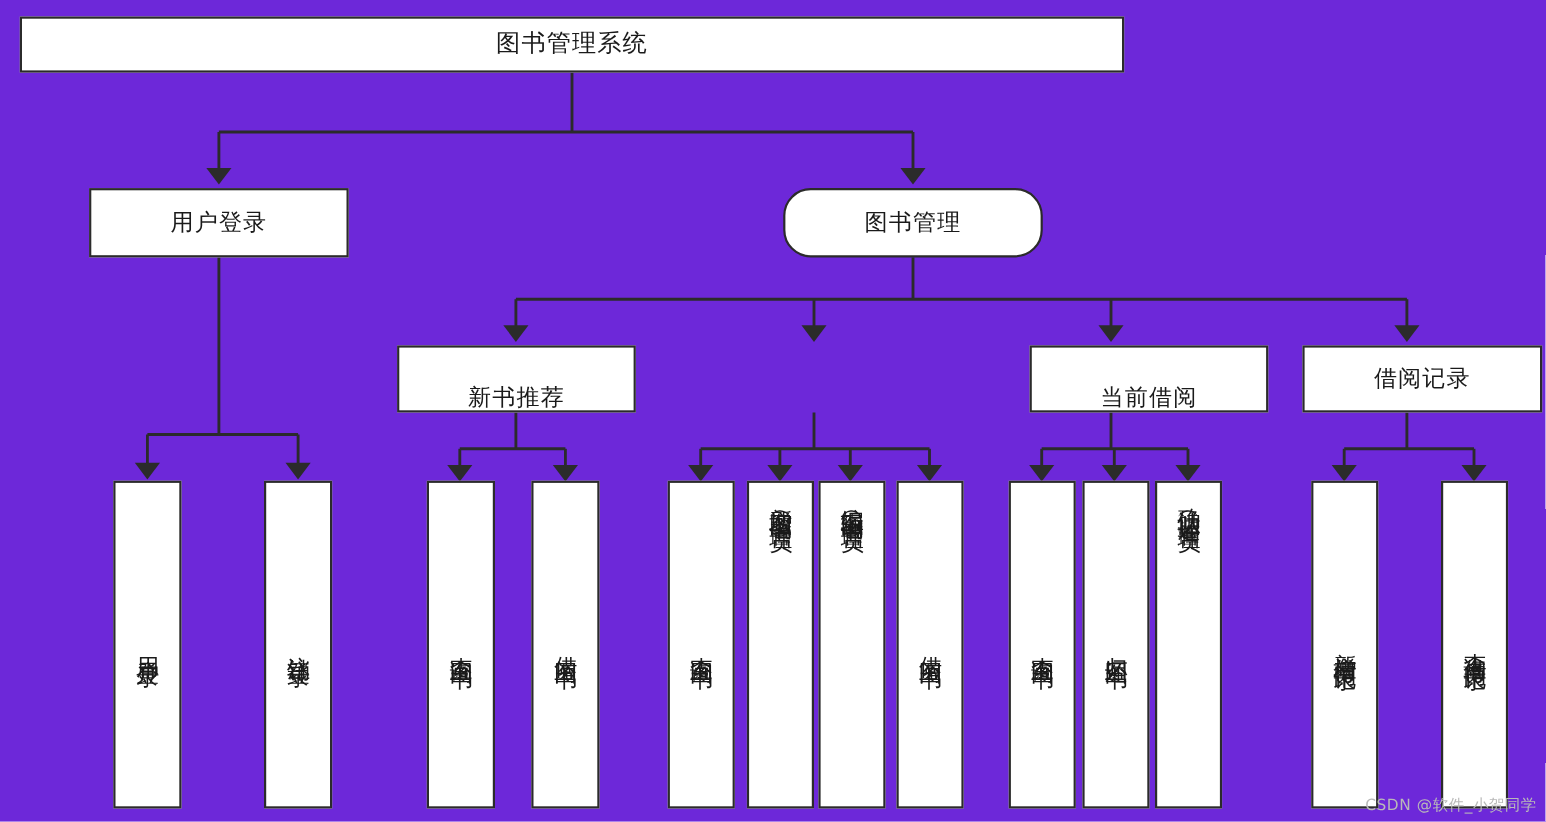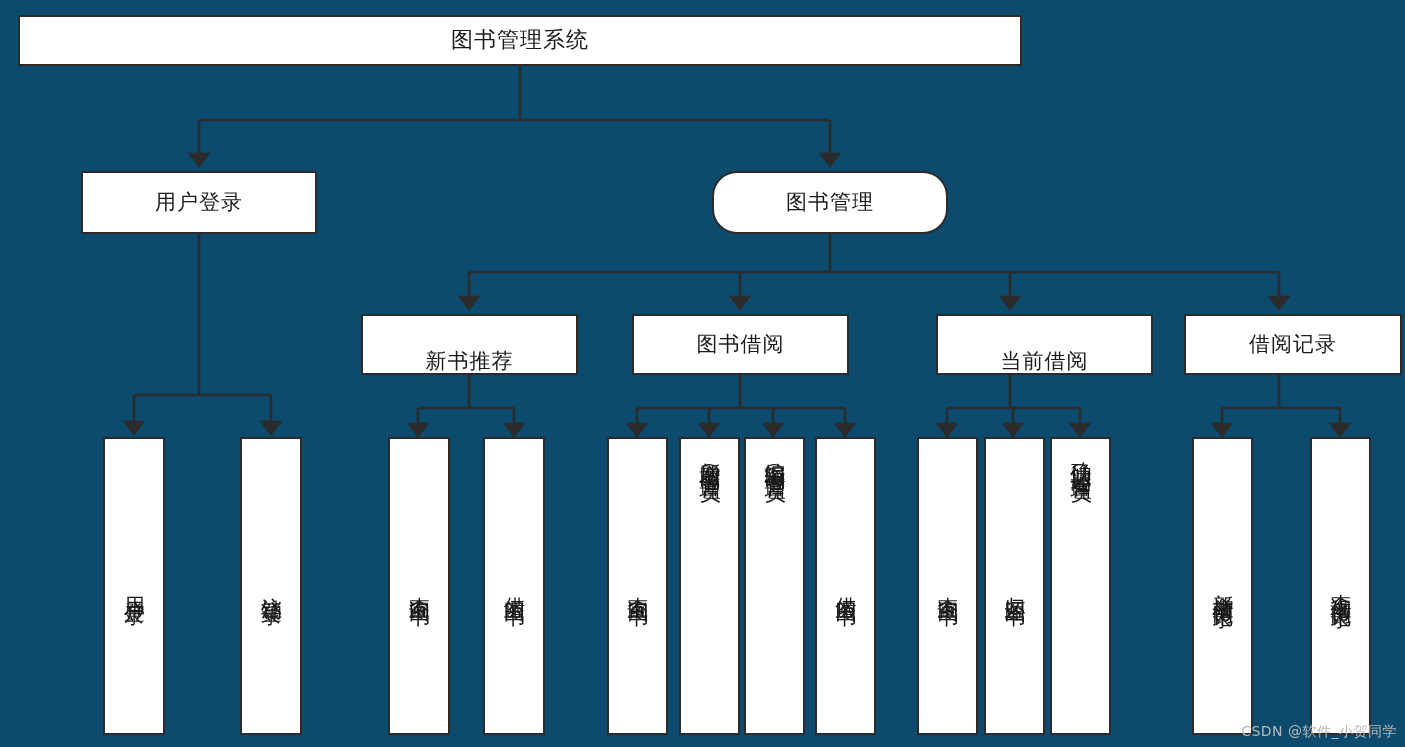--- a/index.html
+++ b/index.html
@@ -5,21 +5,21 @@
 <style>
   html, body {
     margin: 0;
     padding: 0;
     background: #ffffff;
   }
   #canvas {
     position: relative;
     width: 1405px;
     height: 747px;
-    background: #0c4a6e;
+    background: #6d28d9;
     font-family: "DejaVu Sans", "Liberation Sans", sans-serif;
     overflow: hidden;
   }
   #wires {
     position: absolute;
     left: 0;
     top: 0;
     width: 1405px;
     height: 747px;
     pointer-events: none;
@@ -144,23 +144,20 @@
   </div>
 
   <div class="node horiz" style="left:712px; top:171px; width:236px; height:63px;border-radius:25px;">
     <span class="label">图书管理</span>
   </div>
 
   <div class="node horiz" style="left:361px; top:314px; width:217px; height:61px;align-items:flex-end;">
     <span class="label">新书推荐</span>
   </div>
 
-  <div class="node horiz" style="left:632px; top:314px; width:217px; height:61px;">
-    <span class="label">图书借阅</span>
-  </div>
 
   <div class="node horiz" style="left:936px; top:314px; width:217px; height:61px;align-items:flex-end;">
     <span class="label">当前借阅</span>
   </div>
 
   <div class="node horiz" style="left:1184px; top:314px; width:218px; height:61px;">
     <span class="label">借阅记录</span>
   </div>
 
   <div class="node vert mid" style="left:103px; top:437px; width:62px; height:298px;">

